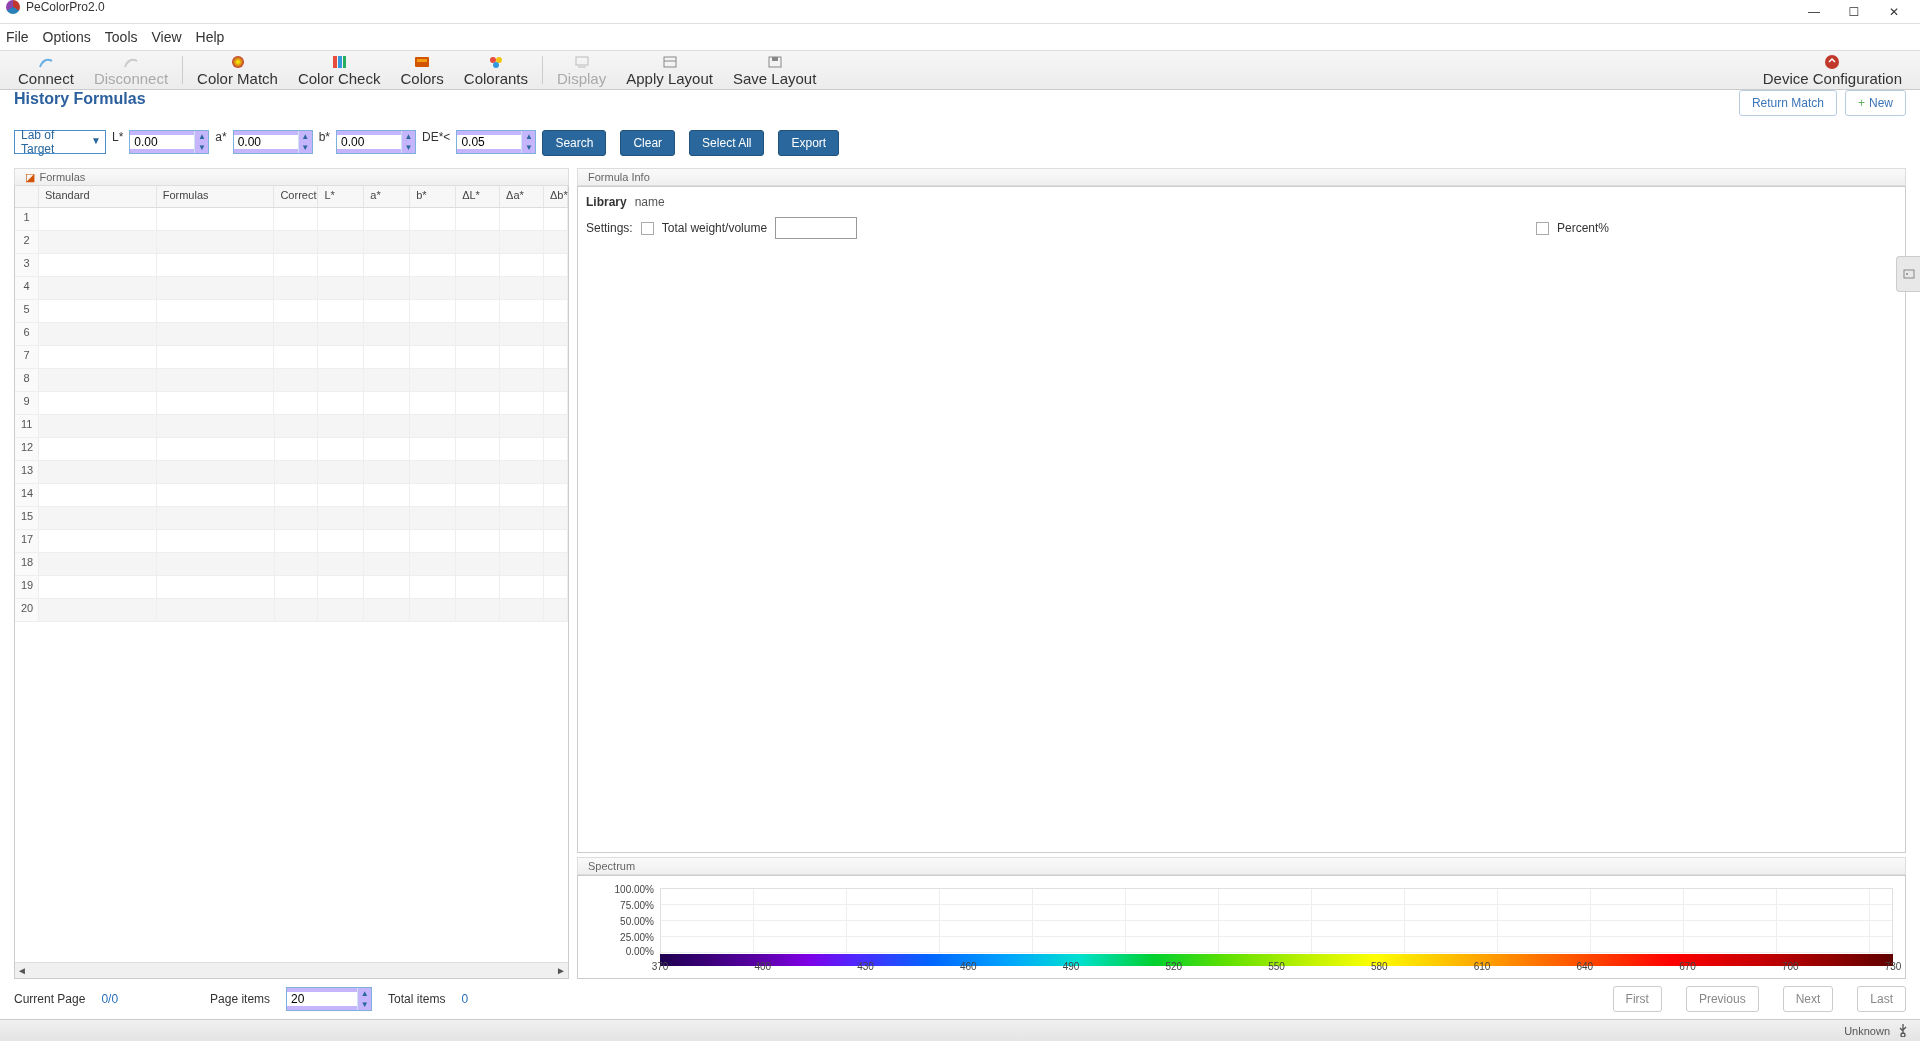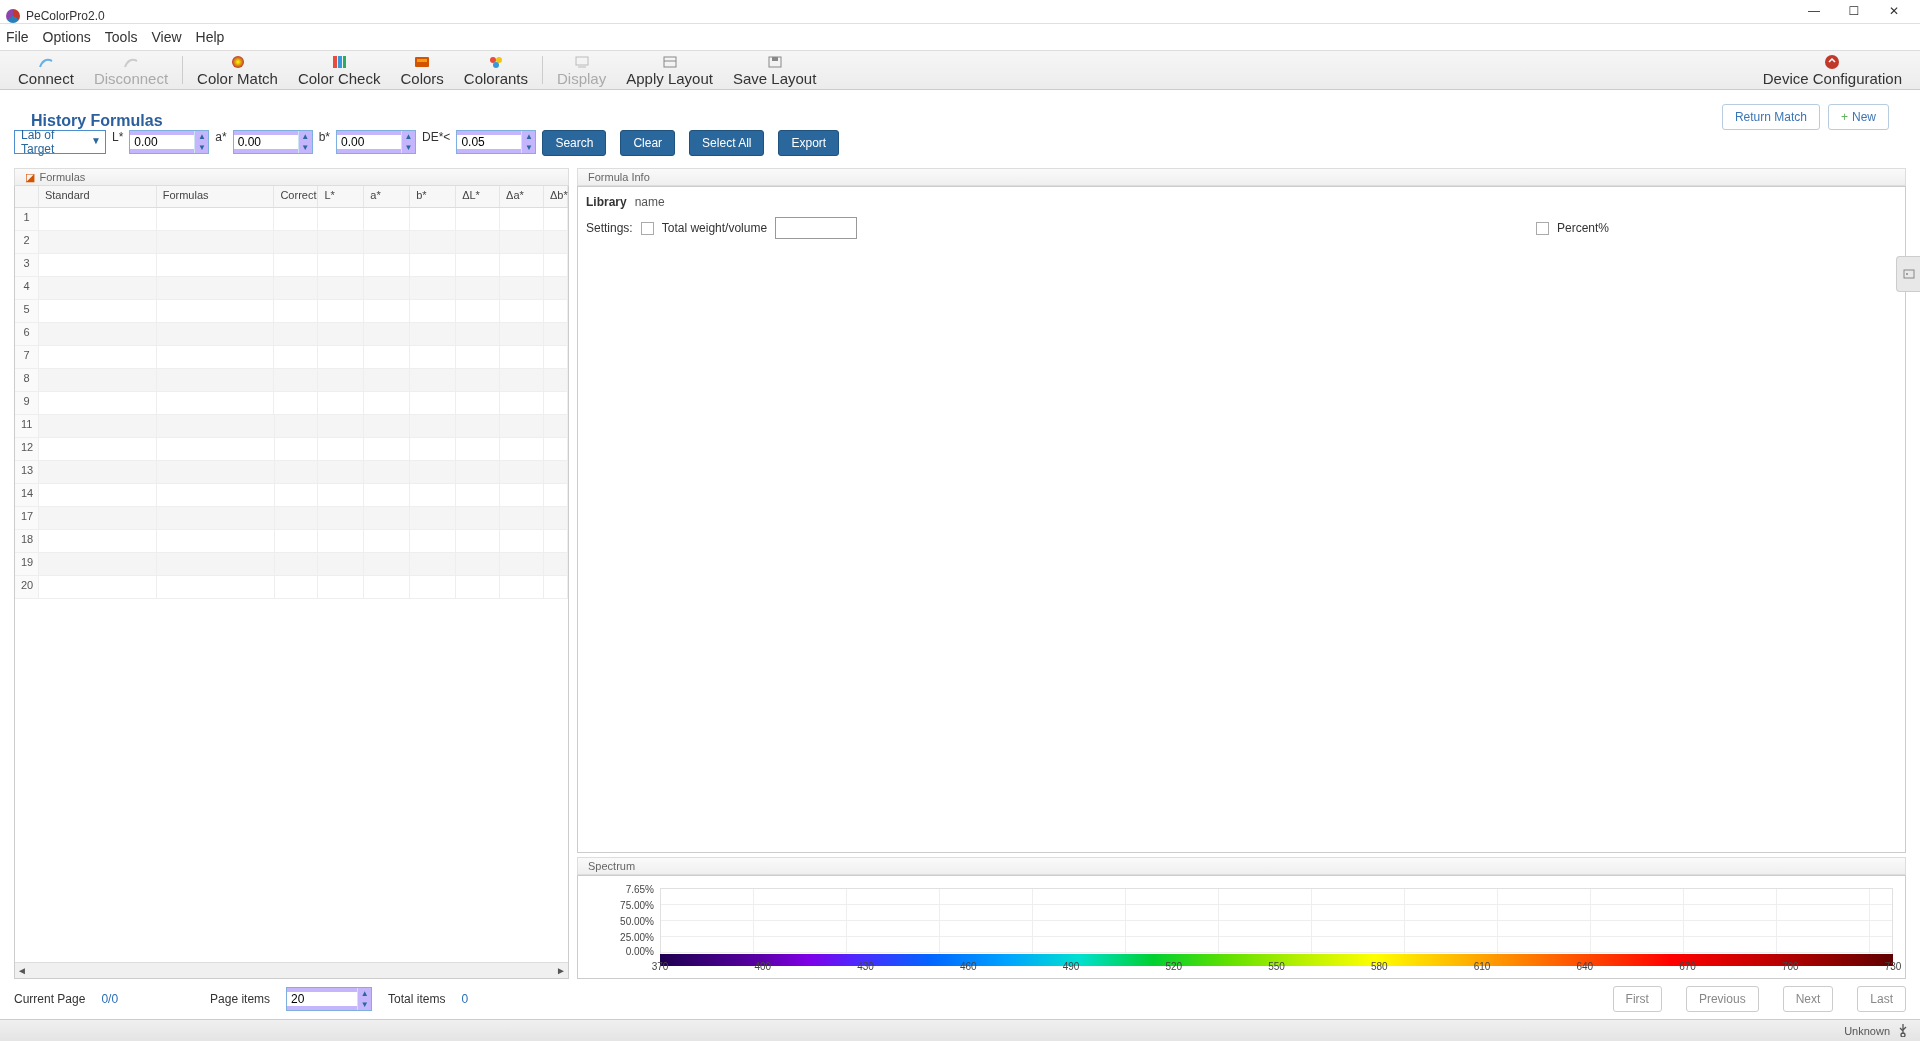--- a/index.html
+++ b/index.html
@@ -1,30 +1,30 @@
 <!DOCTYPE html>
 <html><head>
 <meta charset="utf-8">
 <style>
 * { box-sizing: border-box; margin: 0; padding: 0; }
 body { font-family: "Segoe UI", Tahoma, sans-serif; font-size: 12px; background: #fff; color: #333; width: 1920px; height: 1041px; overflow: hidden; display: flex; flex-direction: column; }
-.titlebar { height: 24px; display: flex; align-items: flex-end; padding: 0 6px; background: #fff; border-bottom: 1px solid #e0e0e0; }
+.titlebar { height: 24px; display: flex; align-items: flex-start; padding: 0 6px; background: #fff; border-bottom: 1px solid #e0e0e0; }
 .titlebar .app-icon { width: 14px; height: 14px; border-radius: 50%; background: conic-gradient(#c0392b 0 120deg,#2980b9 120deg 240deg,#8e44ad 240deg 360deg); margin-right: 6px; }
 .titlebar .title { flex: 0 0 auto; font-size: 12px; }
 .titlebar .spacer { flex: 1; }
 .titlebar .win-btn { width: 40px; height: 24px; display: flex; align-items: center; justify-content: center; cursor: pointer; font-size: 12px; }
 .menubar { height: 26px; display: flex; align-items: center; padding: 0 6px; gap: 14px; background: #fff; }
 .menubar .menu-item { font-size: 14px; cursor: pointer; }
 .toolbar { height: 40px; background: linear-gradient(#f6f6f6,#ececec); border-top: 1px solid #ddd; border-bottom: 1px solid #ccc; display: flex; align-items: center; padding: 0 8px; }
 .tool-btn { display: flex; flex-direction: column; align-items: center; justify-content: center; padding: 0 10px; height: 38px; font-size: 15px; cursor: pointer; color: #333; gap: 0; }
 .tool-btn.disabled { color: #aaa; cursor: default; }
 .tool-btn .ico { width: 18px; height: 16px; display: flex; align-items: center; justify-content: center; }
 .tool-sep { width: 1px; height: 28px; background: #ccc; margin: 0 4px; }
 .toolbar .grow { flex: 1; }
-.page-header { height: 40px; display: flex; align-items: flex-end; padding: 0 31px; }
+.page-header { height: 40px; display: flex; align-items: flex-start; padding: 0 14px; }
 .page-header h1 { font-size: 16px; color: #2b5f9e; font-weight: bold; }
 .page-header .grow { flex: 1; }
 .btn { display: inline-flex; align-items: center; justify-content: center; padding: 0 12px; height: 26px; border-radius: 3px; border: 1px solid #b8cce0; background: #fff; color: #3b75b6; cursor: pointer; font-size: 12px; }
 .btn.primary { background: #29679c; color: #fff; border-color: #1f527c; }
 .btn.ghost { border-color: #b8cce0; color: #3b75b6; }
 .btn + .btn { margin-left: 8px; }
 .searchbar { height: 36px; display: flex; align-items: flex-start; padding: 0 14px; gap: 6px; }
 .select { height: 24px; border: 1px solid #4d8fce; color: #29679c; padding: 0 22px 0 6px; background: #fff; position: relative; display: flex; align-items: center; cursor: pointer; }
 .select::after { content: "▼"; position: absolute; right: 4px; top: 4px; font-size: 10px; color: #29679c; }
 .num-input { height: 24px; border: 1px solid #7fb0dd; display: flex; align-items: center; background: #c4b5fd; position: relative; }
@@ -431,20 +431,32 @@
             <div class="rc form"></div>
             <div class="rc corr"></div>
             <div class="rc lvs"></div>
             <div class="rc avs"></div>
             <div class="rc bvs"></div>
             <div class="rc dl"></div>
             <div class="rc da"></div>
             <div class="rc db"></div>
           </div>
           <div class="grid-row">
+            <div class="rc rownum">15</div>
+            <div class="rc std"></div>
+            <div class="rc form"></div>
+            <div class="rc corr"></div>
+            <div class="rc lvs"></div>
+            <div class="rc avs"></div>
+            <div class="rc bvs"></div>
+            <div class="rc dl"></div>
+            <div class="rc da"></div>
+            <div class="rc db"></div>
+          </div>
+          <div class="grid-row">
             <div class="rc rownum">17</div>
             <div class="rc std"></div>
             <div class="rc form"></div>
             <div class="rc corr"></div>
             <div class="rc lvs"></div>
             <div class="rc avs"></div>
             <div class="rc bvs"></div>
             <div class="rc dl"></div>
             <div class="rc da"></div>
             <div class="rc db"></div>
@@ -512,21 +524,21 @@
           <span style="width:280px"></span>
         </div>
       </div>
     </div>
     <div>
       <div class="pane-title">Spectrum</div>
       <div class="spectrum-box">
         <div class="chart">
           <div class="grid-area"></div>
           <div class="spectrum-bar"></div>
-          <div class="y-tick" style="top:0">7.65%</div>
+          <div class="y-tick" style="top:0">100.00%</div>
           <div class="y-tick" style="top:16px">75.00%</div>
           <div class="y-tick" style="top:32px">50.00%</div>
           <div class="y-tick" style="top:48px">25.00%</div>
           <div class="y-tick" style="top:62px">0.00%</div>
           <div id="xticks">
               <div class="x-tick" style="left: 20px;">370</div>
               <div class="x-tick" style="left: 122.75px;">400</div>
               <div class="x-tick" style="left: 225.5px;">430</div>
               <div class="x-tick" style="left: 328.25px;">460</div>
               <div class="x-tick" style="left: 431px;">490</div>

